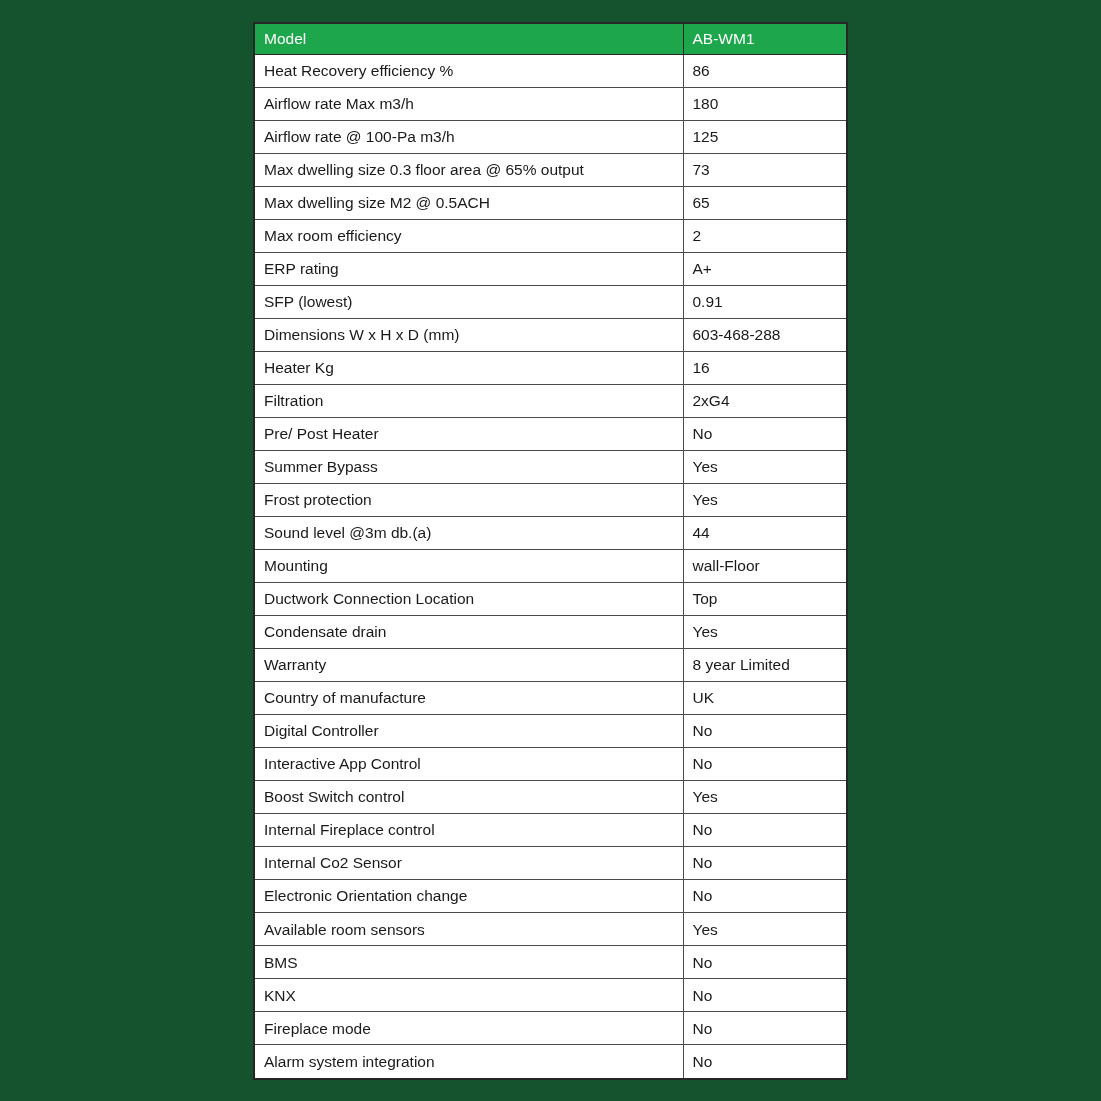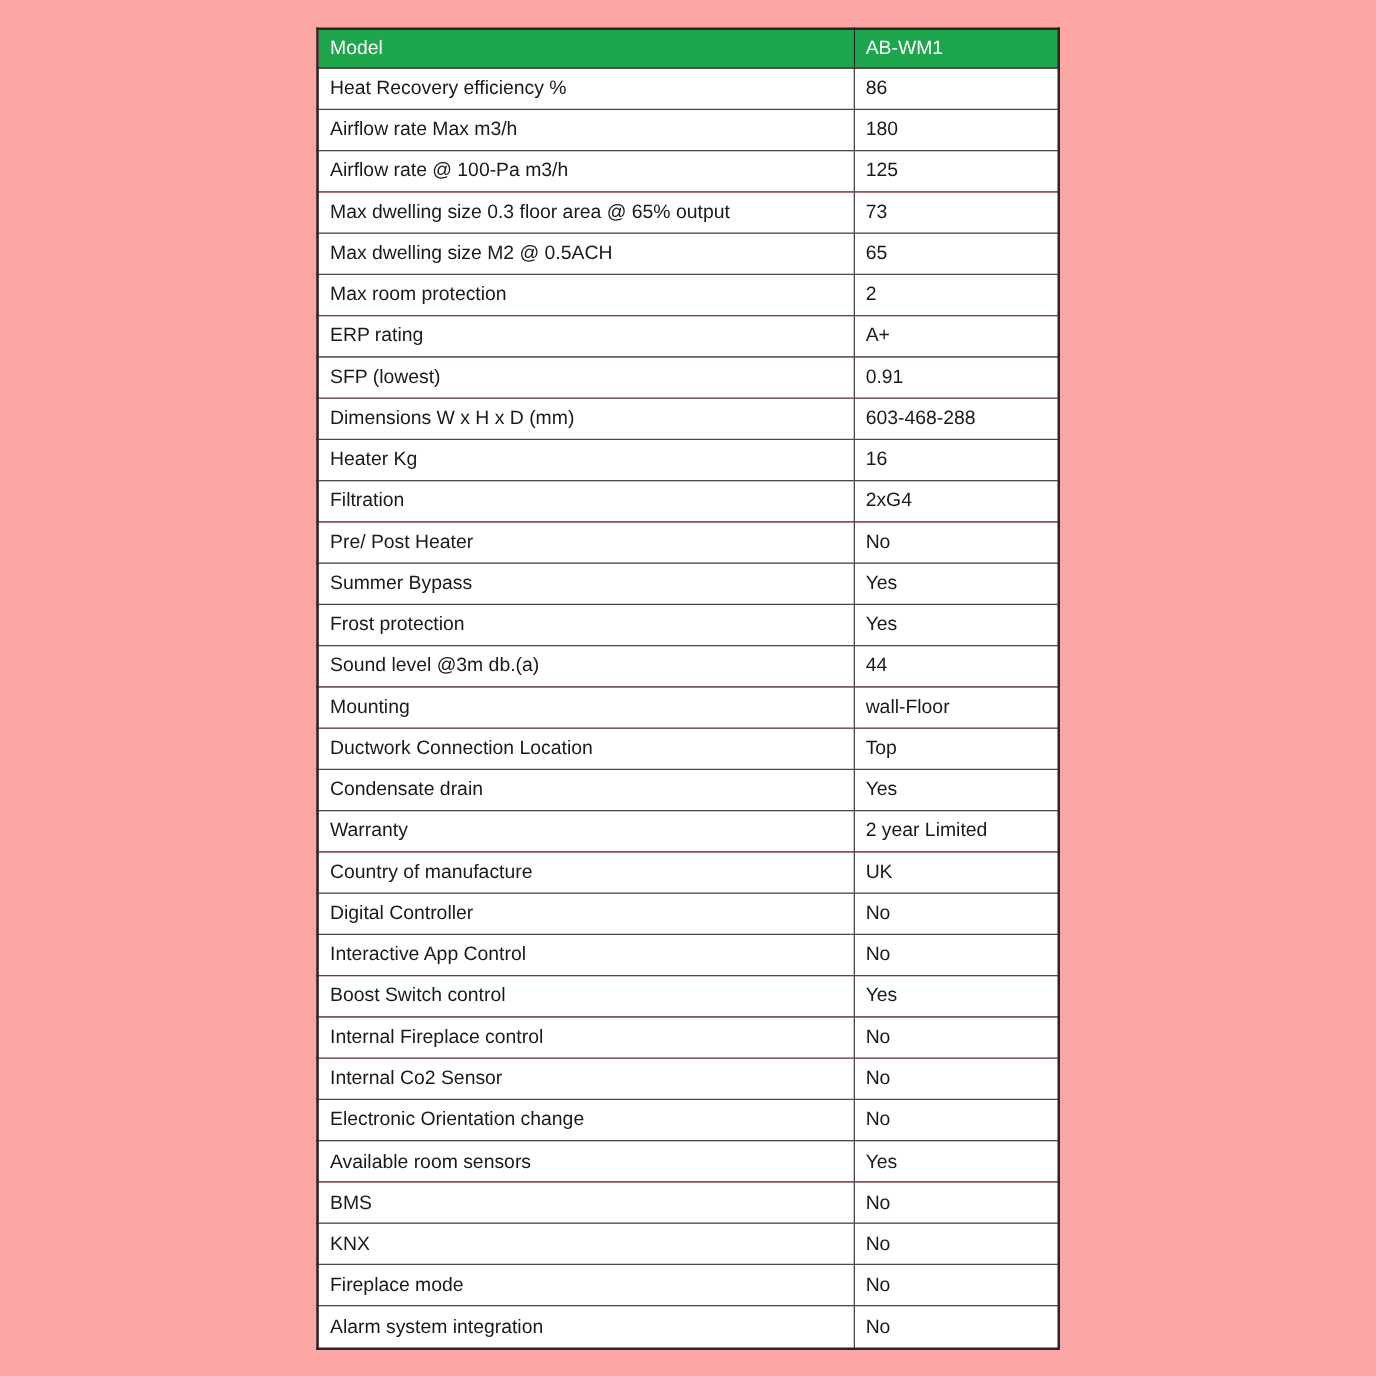--- a/index.html
+++ b/index.html
@@ -7,21 +7,21 @@
     padding: 0;
     background: #ffffff;
     width: 1101px;
     height: 1101px;
     font-family: "Liberation Sans", sans-serif;
   }
   .page {
     position: relative;
     width: 1101px;
     height: 1101px;
-    background: #fca5a5;
+    background: #14532d;
     overflow: hidden;
   }
   table.spec-table {
     position: absolute;
     left: 253px;
     top: 22px;
     width: 593px;
     height: 1058px;
     border-collapse: collapse;
     table-layout: fixed;
@@ -80,21 +80,21 @@
         </tr>
         <tr>
           <td>Max dwelling size 0.3 floor area @ 65% output</td>
           <td>73</td>
         </tr>
         <tr>
           <td>Max dwelling size M2 @ 0.5ACH</td>
           <td>65</td>
         </tr>
         <tr>
-          <td>Max room protection</td>
+          <td>Max room efficiency</td>
           <td>2</td>
         </tr>
         <tr>
           <td>ERP rating</td>
           <td>A+</td>
         </tr>
         <tr>
           <td>SFP (lowest)</td>
           <td>0.91</td>
         </tr>
@@ -133,21 +133,21 @@
         <tr>
           <td>Ductwork Connection Location</td>
           <td>Top</td>
         </tr>
         <tr>
           <td>Condensate drain</td>
           <td>Yes</td>
         </tr>
         <tr>
           <td>Warranty</td>
-          <td>2 year Limited</td>
+          <td>8 year Limited</td>
         </tr>
         <tr>
           <td>Country of manufacture</td>
           <td>UK</td>
         </tr>
         <tr>
           <td>Digital Controller</td>
           <td>No</td>
         </tr>
         <tr>

